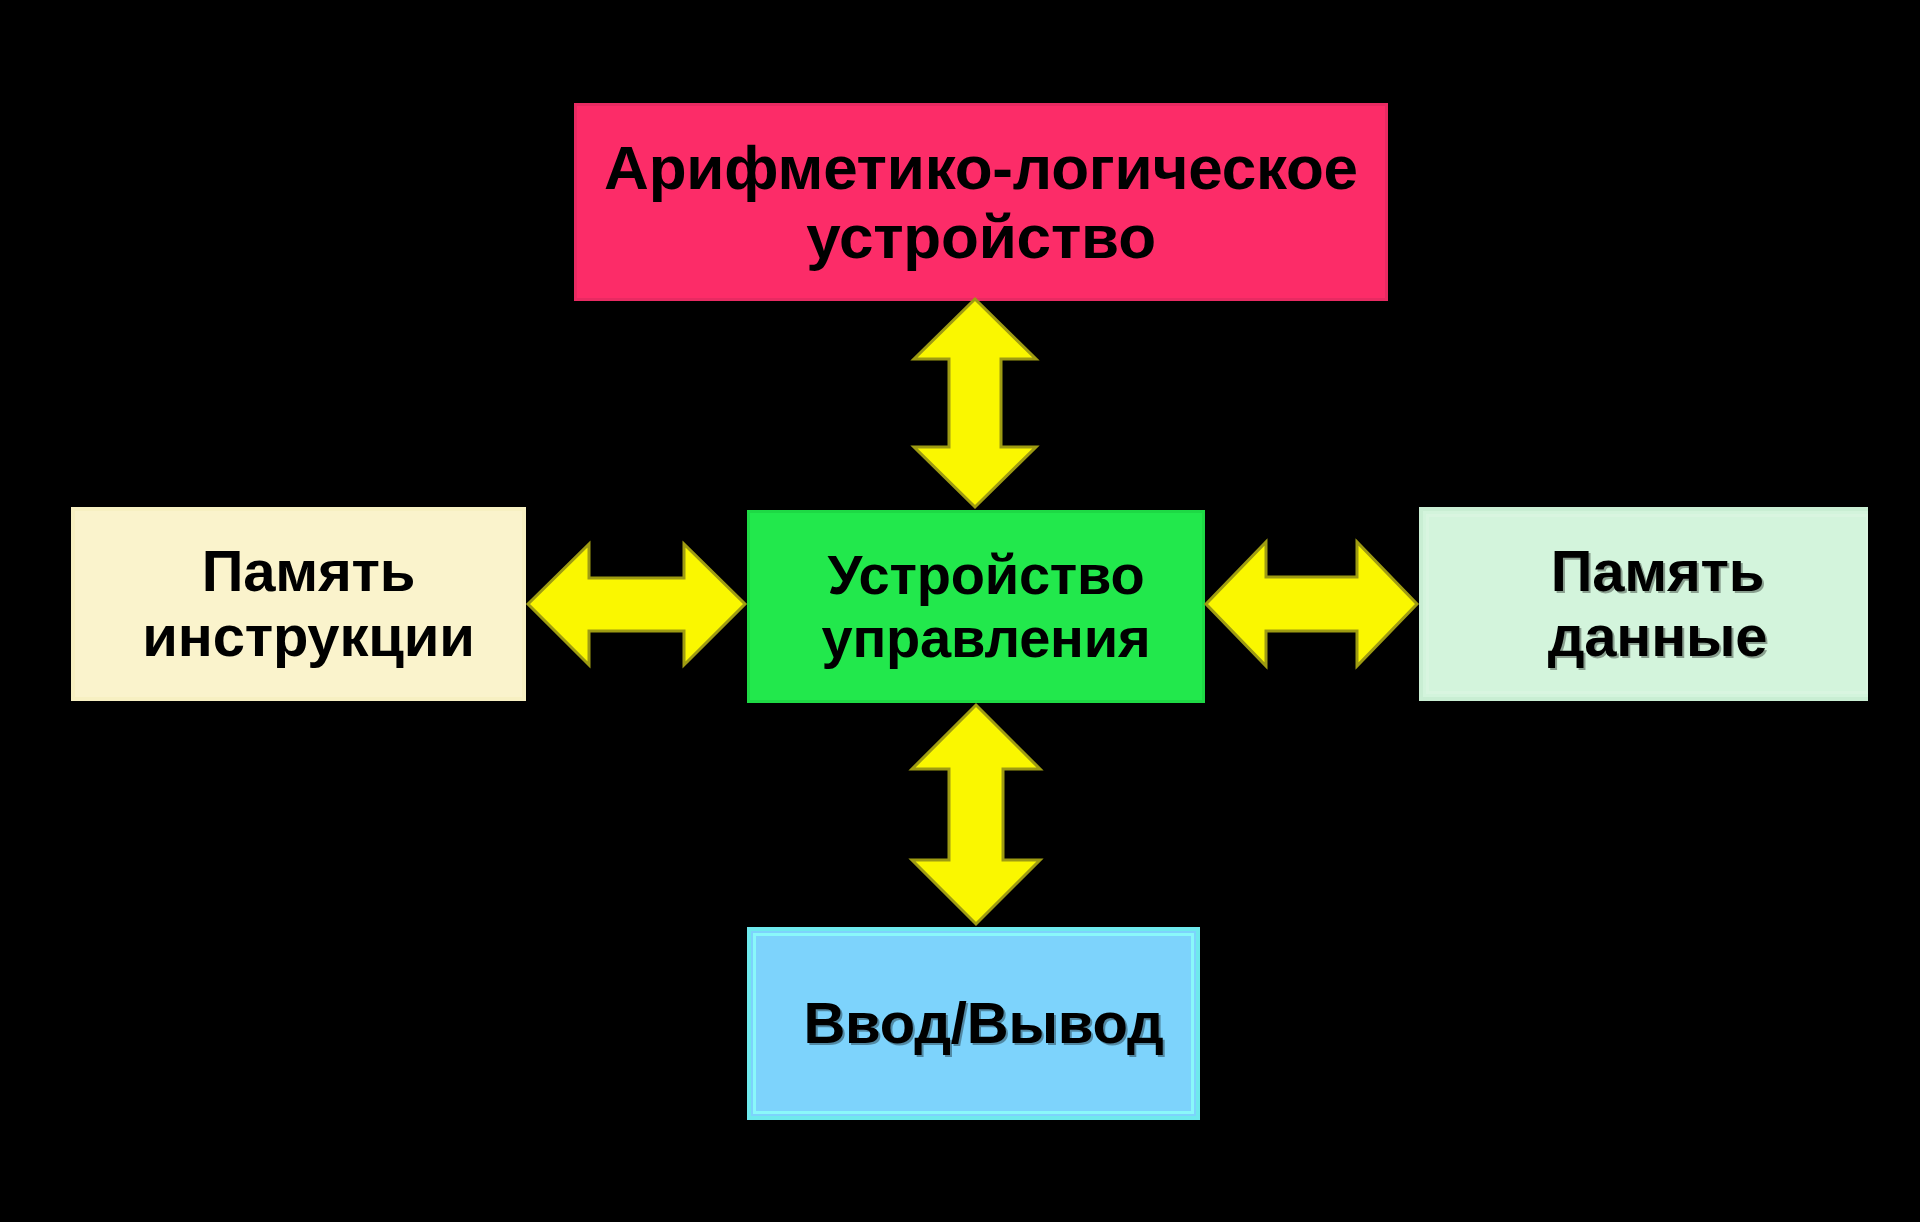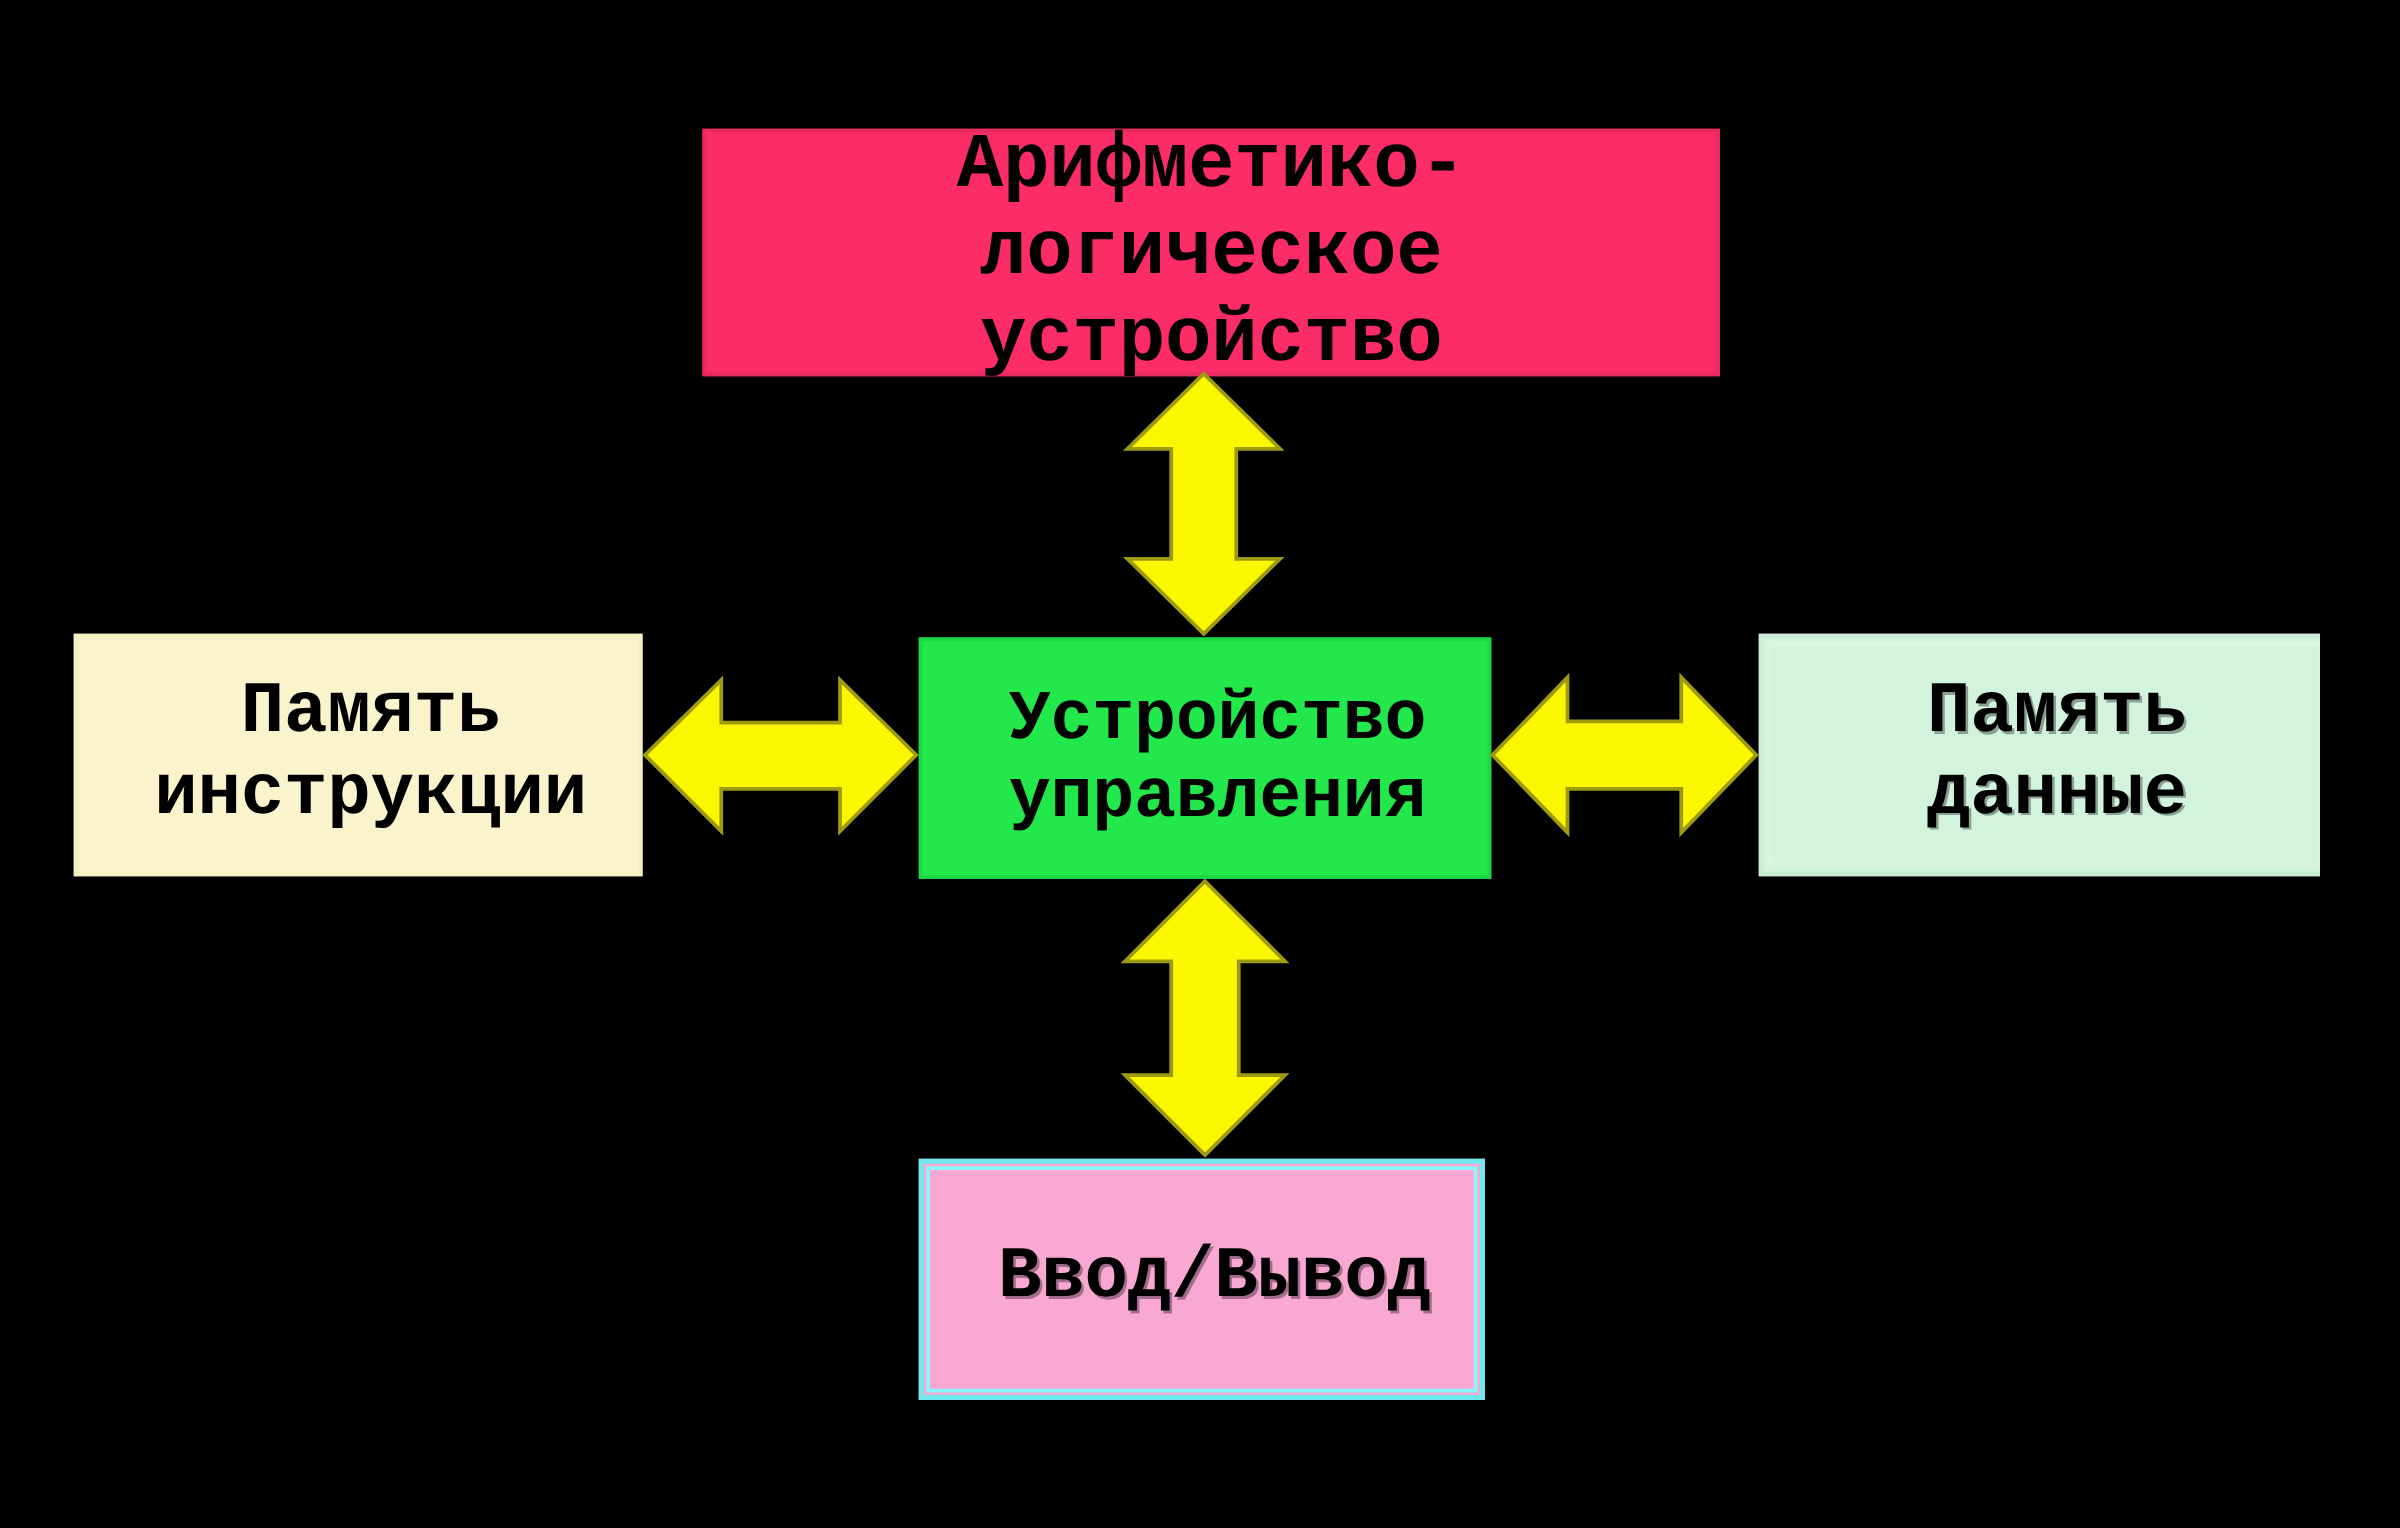--- a/index.html
+++ b/index.html
@@ -7,21 +7,22 @@
     margin: 0;
     padding: 0;
     background: #000000;
   }
   #stage {
     position: relative;
     width: 1856px;
     height: 1222px;
     background: #000000;
     overflow: hidden;
-    font-family: Liberation Mono, monospace;
+    font-family: Liberation Sans, sans-serif;
+    margin-left: 12px;
   }
 
   .node {
     position: absolute;
     box-sizing: border-box;
     display: flex;
     align-items: center;
     justify-content: center;
     text-align: center;
     color: #000000;
@@ -82,21 +83,21 @@
     font-size: 58px;
     text-shadow: 2px 2px 0 rgba(0,0,0,0.35);
   }
 
   
   #node-io {
     left: 735px;
     top: 927px;
     width: 453px;
     height: 193px;
-    background: #f9a8d4;
+    background: #7dd3fc;
     border: 4px solid #6FE9ED;
     outline: 3px solid #8AF8FA;
     outline-offset: -9px;
     font-size: 58px;
     text-shadow: 2px 2px 0 rgba(0,0,0,0.35);
   }
 
   
   .arrow {
     position: absolute;

